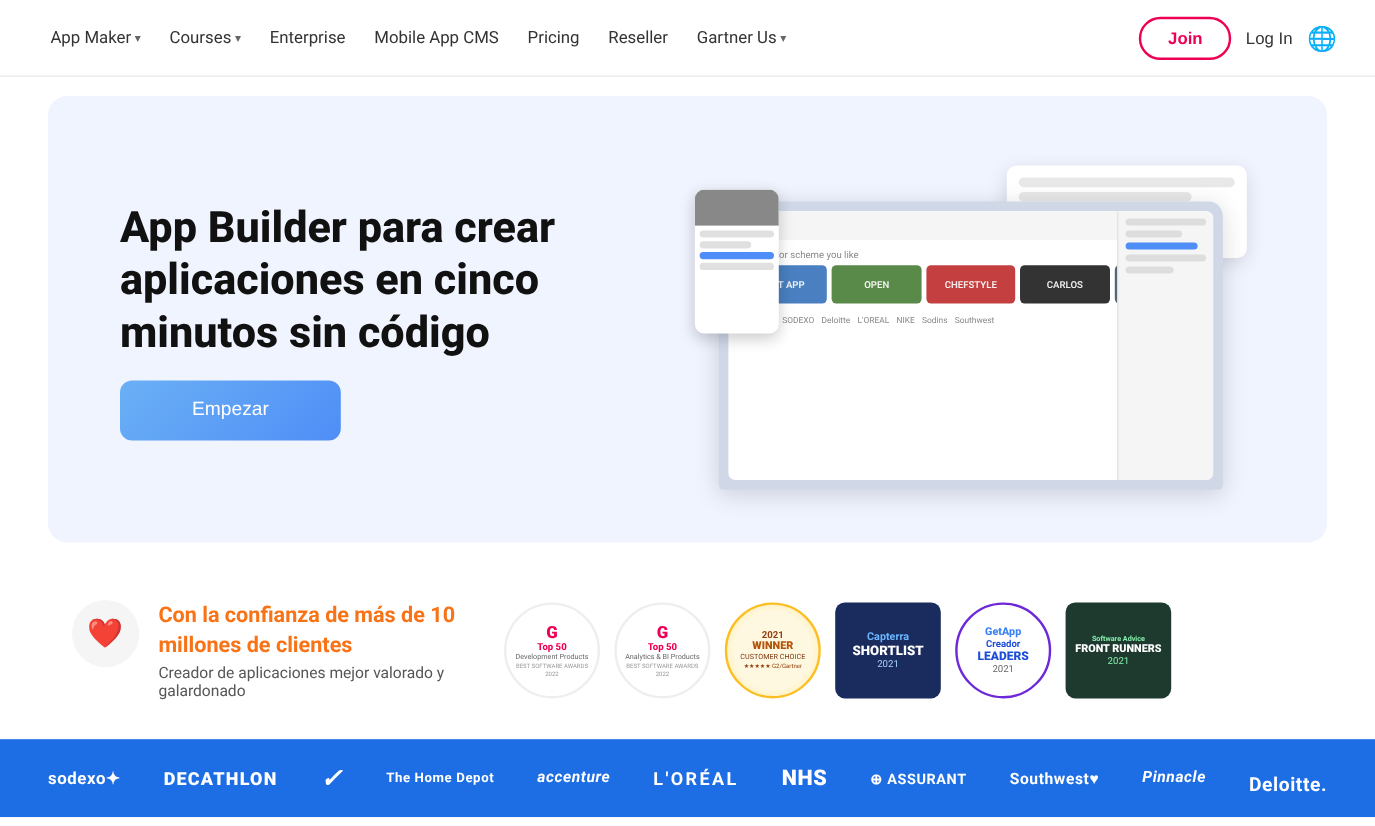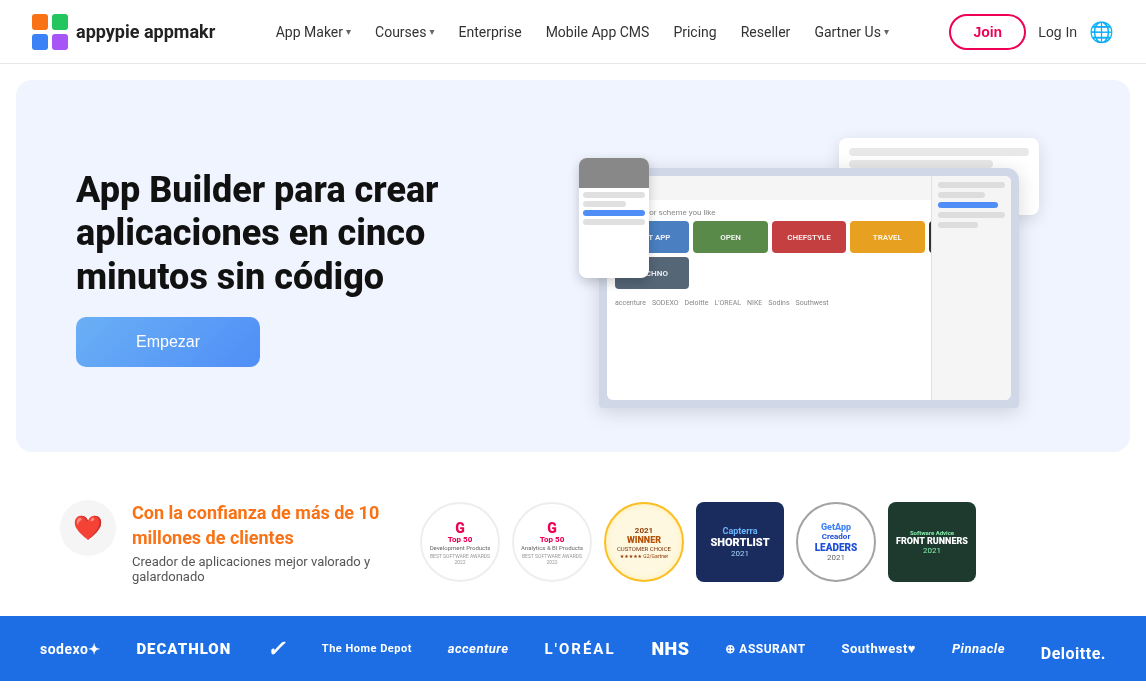--- a/index.html
+++ b/index.html
@@ -25,21 +25,21 @@
     .btn-join {
       padding: 8px 22px; border: 2px solid #e05; border-radius: 24px;
       background: transparent; color: #e05; font-size: 14px; font-weight: 600;
       cursor: pointer;
     }
     .btn-login { font-size: 14px; color: #333; background: none; border: none; cursor: pointer; }
     .globe-icon { font-size: 20px; cursor: pointer; }
 
     
     .hero {
-      margin: 16px 16px; background: #f0f4ff; border-radius: 16px;
+      margin: 16px 40px; background: #f0f4ff; border-radius: 16px;
       display: flex; align-items: center; justify-content: space-between;
       padding: 48px 60px 44px 60px; min-height: 360px; overflow: hidden;
     }
     .hero-left { max-width: 440px; }
     .hero-title { font-size: 36px; font-weight: 800; color: #111; line-height: 1.2; margin-bottom: 18px; }
     .hero-subtitle { font-size: 14px; color: #444; line-height: 1.6; margin-bottom: 28px; }
     .hero-subtitle a { color: #2563eb; text-decoration: none; }
     .btn-empezar {
       background: linear-gradient(135deg, #6ab0f5, #4f8ef7);
       color: #fff; border: none; border-radius: 10px;
@@ -115,29 +115,20 @@
     }
     .brand-name { color: #fff; font-size: 15px; font-weight: 700; white-space: nowrap; letter-spacing: 0.5px; }
     .brand-name.nike { font-size: 22px; font-style: italic; }
     .brand-name.loreal { letter-spacing: 2px; }
     .brand-name.deloitte { font-size: 16px; margin-top: 10px; }
   </style>
 </head>
 <body>
 
 <nav>
-  <div class="nav-logo">
-    <svg class="logo-icon" viewBox="0 0 36 36">
-      <rect x="0" y="0" width="16" height="16" rx="3" fill="#f97316"></rect>
-      <rect x="20" y="0" width="16" height="16" rx="3" fill="#22c55e"></rect>
-      <rect x="0" y="20" width="16" height="16" rx="3" fill="#3b82f6"></rect>
-      <rect x="20" y="20" width="16" height="16" rx="3" fill="#a855f7"></rect>
-    </svg>
-    <span class="logo-text">appypie appmakr</span>
-  </div>
   <div class="nav-links">
     <a class="nav-link">
       <span>App Maker</span>
       <span class="nav-chevron">▾</span>
     </a>
     <a class="nav-link">
       <span>Courses</span>
       <span class="nav-chevron">▾</span>
     </a>
     <a class="nav-link">
@@ -194,23 +185,20 @@
             <div class="color-grid">
               <div class="color-cell" style="background:#4a7fc1">
                   <span class="color-label">TEST APP</span>
                 </div>
               <div class="color-cell" style="background:#5a8a4a">
                   <span class="color-label">OPEN</span>
                 </div>
               <div class="color-cell" style="background:#c44040">
                   <span class="color-label">CHEFSTYLE</span>
                 </div>
-              <div class="color-cell" style="background:#e8a020">
-                  <span class="color-label">TRAVEL</span>
-                </div>
               <div class="color-cell" style="background:#333333">
                   <span class="color-label">CARLOS</span>
                 </div>
               <div class="color-cell" style="background:#556677">
                   <span class="color-label">TECHNO</span>
                 </div>
             </div>
 
             <div style="display:flex;gap:6px;margin-top:10px;flex-wrap:wrap;align-items:center">
               <span style="font-size:7px;color:#888">accenture</span>
@@ -281,21 +269,21 @@
       <span style="font-size:6px;color:#78350f;line-height:1.2;text-align:center">CUSTOMER CHOICE</span>
       <span style="font-size:5px;color:#92400e;margin-top:1px">★★★★★ G2/Gartner</span>
     </div>
 
     <div style="width:88px;height:80px;border-radius:8px;background:#1a2b5e;display:flex;flex-direction:column;align-items:center;justify-content:center;text-align:center;padding:6px">
       <span style="font-size:9px;font-weight:700;color:#6bb5ff">Capterra</span>
       <span style="font-size:11px;font-weight:900;color:#fff">SHORTLIST</span>
       <span style="font-size:8px;color:#aad4ff">2021</span>
     </div>
 
-    <div style="width:80px;height:80px;border-radius:50%;background:#fff;border:2px solid #a3a3a3;display:flex;flex-direction:column;align-items:center;justify-content:center;text-align:center;padding:4px">
+    <div style="width:80px;height:80px;border-radius:50%;background:#fff;border:2px solid #6d28d9;display:flex;flex-direction:column;align-items:center;justify-content:center;text-align:center;padding:4px">
       <span style="font-size:9px;font-weight:800;color:#3b82f6">GetApp</span>
       <span style="font-size:8px;font-weight:700;color:#1d4ed8;line-height:1.2">Creador</span>
       <span style="font-size:10px;font-weight:900;color:#1d4ed8">LEADERS</span>
       <span style="font-size:8px;color:#666">2021</span>
     </div>
 
     <div style="width:88px;height:80px;border-radius:8px;background:#1e3a2f;display:flex;flex-direction:column;align-items:center;justify-content:center;text-align:center;padding:6px">
       <span style="font-size:6px;font-weight:700;color:#86efac">Software Advice</span>
       <span style="font-size:9px;font-weight:900;color:#fff">FRONT RUNNERS</span>
       <span style="font-size:8px;color:#86efac">2021</span>

